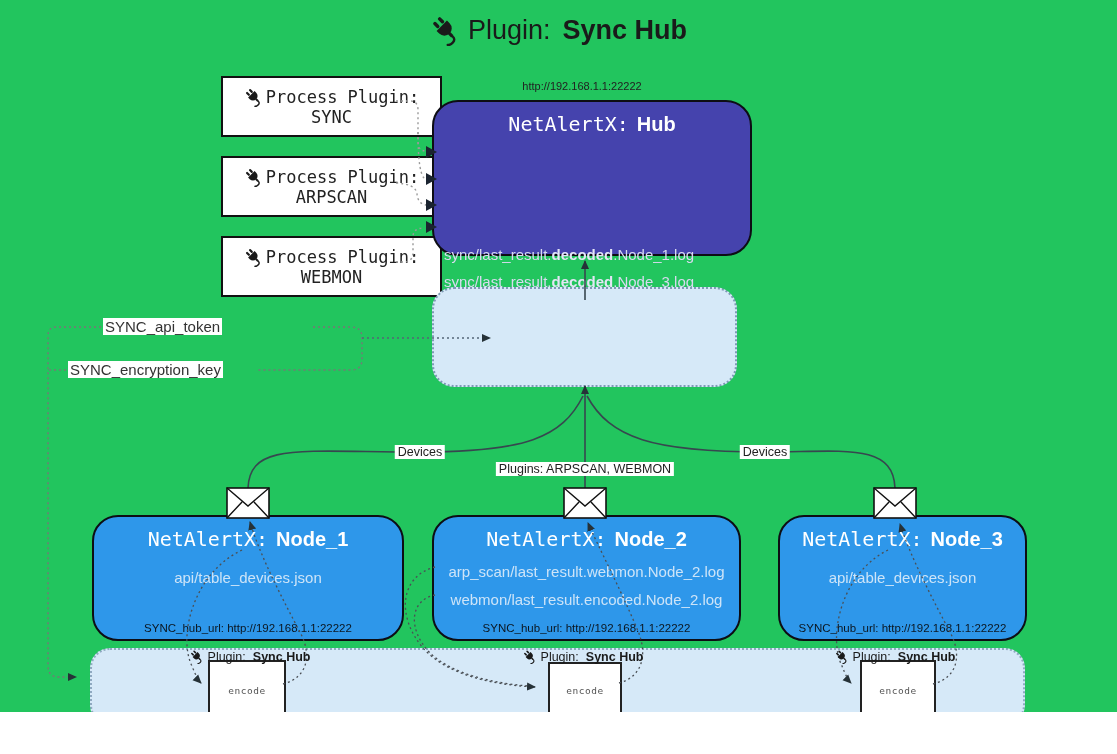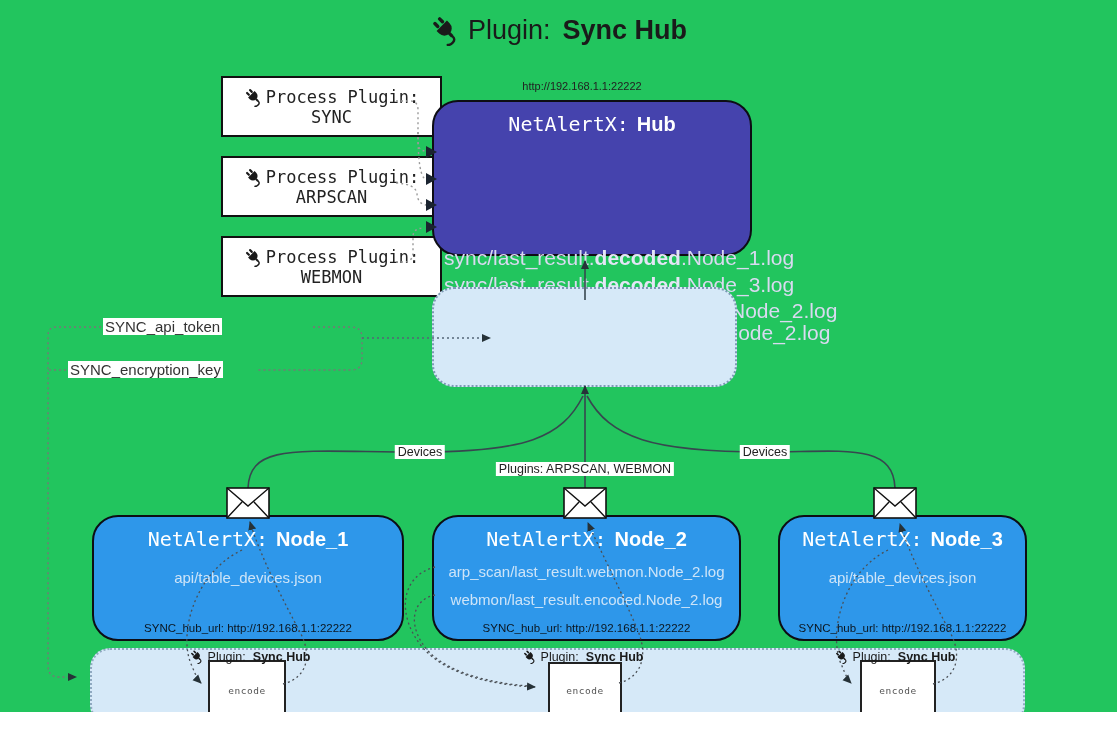--- a/index.html
+++ b/index.html
@@ -17,21 +17,21 @@
       display:flex;flex-direction:column;justify-content:center;align-items:center;margin-left:43px;}
   .pp .l1{display:flex;align-items:center;gap:2px;}
   .pp .plug{width:20px;height:20px;}
   
   .hub-url{left:432px;top:80px;width:300px;text-align:center;font-size:11px;color:#222;z-index:1;}
   .hub{left:432px;top:100px;width:300px;height:152px;background:#4543ad;border:2px solid #0d0d14;
        border-radius:26px;z-index:1;padding-left:16px;}
   .hub-title{position:absolute;top:10px;left:0;width:100%;text-align:center;color:#fff;
        font-family:"DejaVu Sans Mono","Liberation Mono",monospace;font-size:20px;}
   .hub-title .h-name{font-family:"Liberation Sans",sans-serif;font-weight:700;margin-left:8px;}
-  .hub-entry{position:absolute;left:10px;right:6px;font-size:21px;color:#d9daf0;white-space:nowrap;}
+  .hub-entry{position:absolute;left:10px;right:6px;font-size:15px;color:#d9daf0;white-space:nowrap;}
   .hub-entry b{font-weight:700;color:#e4e5f6;}
   .he0{top:144px;} .he1{top:171px;} .he2{top:197px;} .he3{top:219px;}
   
   .decode-wrap{left:432px;top:287px;width:305px;height:100px;background:#d6e9f8;
        border:2px dotted #7e99b5;border-radius:22px;box-sizing:border-box;z-index:1;}
   .decode-box{left:508px;top:300px;width:157px;height:74px;background:#fff;border:2px solid #222;
        display:flex;align-items:center;justify-content:center;z-index:1;
        font-family:"DejaVu Sans Mono","Liberation Mono",monospace;font-size:17px;color:#333;}
   
   .setting{background:#fff;font-size:15px;color:#333;z-index:3;padding:0 2px;}

